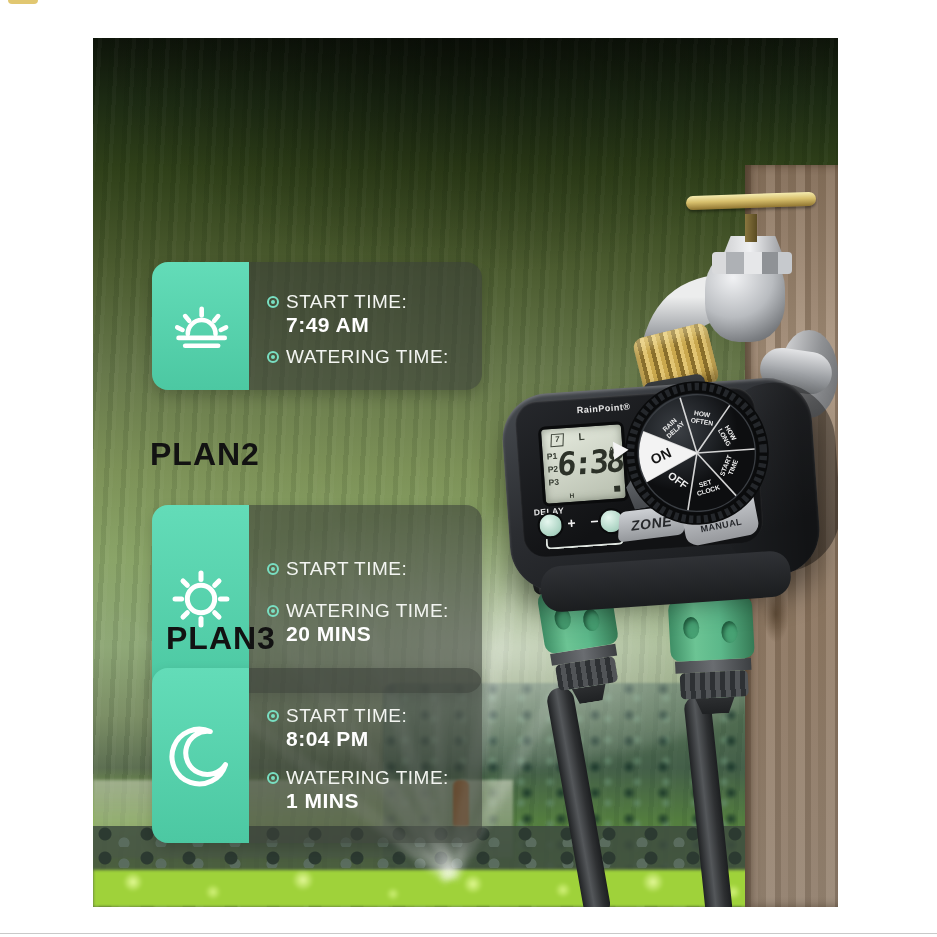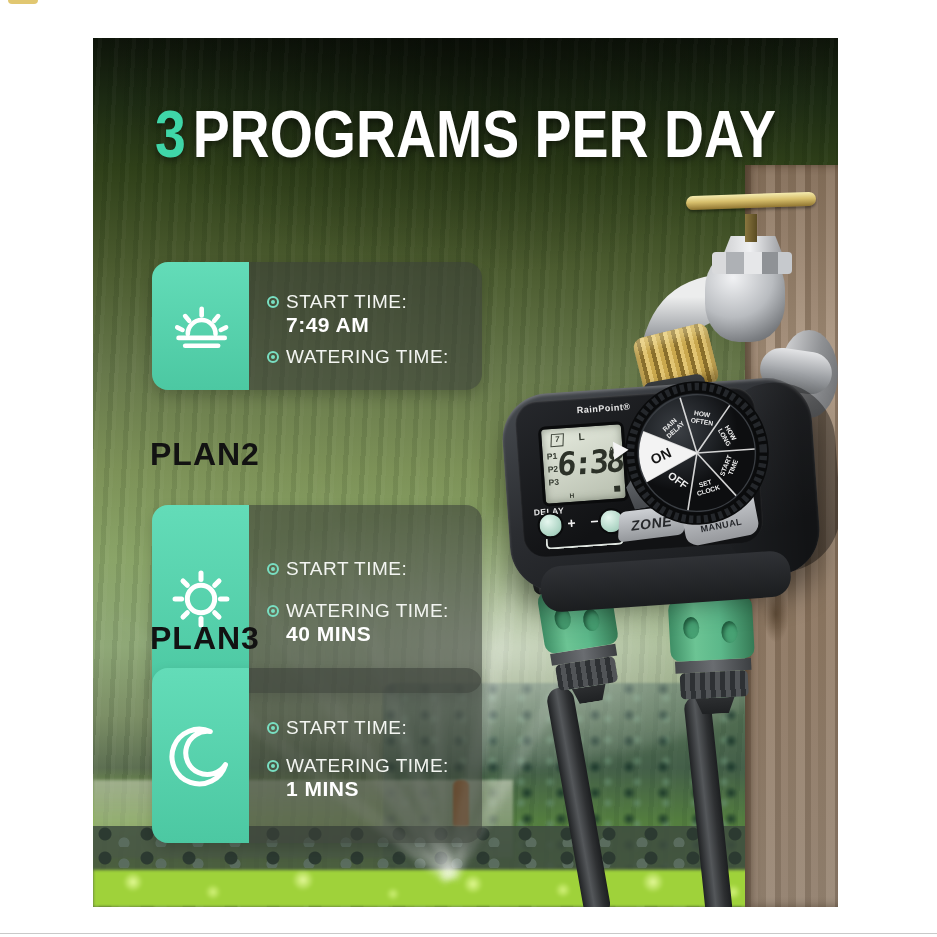--- a/index.html
+++ b/index.html
@@ -70,21 +70,21 @@
   .entry{display:flex;flex-direction:column;}
   .erow{display:flex;align-items:center;gap:7px;}
   .bullet{width:12px;height:12px;border:2px solid #79dfc2;border-radius:50%;box-sizing:border-box;
     display:inline-flex;align-items:center;justify-content:center;flex:0 0 12px;}
   .bullet i{width:4px;height:4px;background:#79dfc2;border-radius:50%;}
   .elabel{font-size:19px;color:#f3f5f1;letter-spacing:.5px;}
   .evalue{font-size:21px;font-weight:700;color:#ffffff;margin-left:19px;letter-spacing:.5px;}
   .card.c1{top:224px;height:128px;} .card.c1 .pane{gap:9px;}
   .card.c2{top:467px;height:188px;} .card.c2 .pane{gap:20px;}
   .card.c3{top:630px;height:175px;} .card.c3 .pane{gap:16px;}
-  .lbl1{top:172px;} .lbl2{top:398px;} .lbl3{top:582px;}
+  .lbl1{top:172px;} .lbl2{top:398px;} .lbl3{top:582px;margin-left:16px;}
   
   .wood{position:absolute;left:652px;top:127px;width:93px;height:742px;z-index:4;
     background-color:#a08b77;
     background-image:linear-gradient(180deg,rgba(70,48,28,.3),transparent 25%,rgba(90,66,44,.25) 60%,rgba(120,110,100,.3)),
       repeating-linear-gradient(90deg,#8d7965 0 6px,#a5907c 6px 13px,#97836e 13px 21px,#b09c88 21px 30px);
     box-shadow:inset 6px 0 10px rgba(40,25,10,.45);}
   .knot{position:absolute;left:18px;top:420px;width:26px;height:58px;border-radius:50%;
     background:radial-gradient(ellipse,#5d4a36,transparent 70%);}
   .flange{position:absolute;left:687px;top:292px;width:58px;height:88px;border-radius:50%;z-index:5;
     background:linear-gradient(100deg,#dddee0,#8f9194 60%,#6b6d70);}
@@ -204,23 +204,20 @@
     <div class="grassglow"></div>
     <div class="sprinkler"></div>
     <div class="mist"></div>
     <div class="beam b1"></div>
     <div class="beam b2"></div>
     <div class="beam b3"></div>
     <div class="beam b4"></div>
     <div class="beam b5"></div>
     <div class="beam b6"></div>
 
-    <div class="title">
-      <h1><span class="num">3</span><span>PROGRAMS PER DAY</span></h1>
-    </div>
 
     <div class="card c1">
       <div class="tile">
         <svg class="icon-svg" width="66" height="66" viewBox="0 0 100 100" fill="none" stroke="#ffffff" stroke-width="7" stroke-linecap="round">
           <path d="M30 62 A21 21 0 0 1 72 62"></path>
           <line x1="51" y1="24" x2="51" y2="34"></line>
           <line x1="26" y1="35" x2="32" y2="42"></line>
           <line x1="76" y1="35" x2="70" y2="42"></line>
           <line x1="14" y1="52" x2="22" y2="56"></line>
           <line x1="88" y1="52" x2="80" y2="56"></line>
@@ -273,40 +270,41 @@
             <span class="elabel">START TIME:</span>
             </div>
         </div>
         <div class="entry">
           <div class="erow">
               <span class="bullet">
                 <i></i>
               </span>
             <span class="elabel">WATERING TIME:</span>
             </div>
-          <span class="evalue">40 MINS</span>
+          <span class="evalue">20 MINS</span>
         </div>
       </div>
     </div>
 
     <div class="plan-label lbl3">PLAN3</div>
     <div class="card c3">
       <div class="tile">
         <svg class="icon-svg" width="72" height="72" viewBox="0 0 100 100" fill="none" stroke="#ffffff" stroke-width="7" stroke-linecap="round" stroke-linejoin="round">
           <path d="M63 16 A38 38 0 1 0 84 62 A30 30 0 1 1 63 16 Z"></path>
         </svg>
       </div>
       <div class="pane">
         <div class="entry">
           <div class="erow">
               <span class="bullet">
                 <i></i>
               </span>
             <span class="elabel">START TIME:</span>
             </div>
+          <span class="evalue">8:04 PM</span>
         </div>
         <div class="entry">
           <div class="erow">
               <span class="bullet">
                 <i></i>
               </span>
             <span class="elabel">WATERING TIME:</span>
             </div>
           <span class="evalue">1 MINS</span>
         </div>

